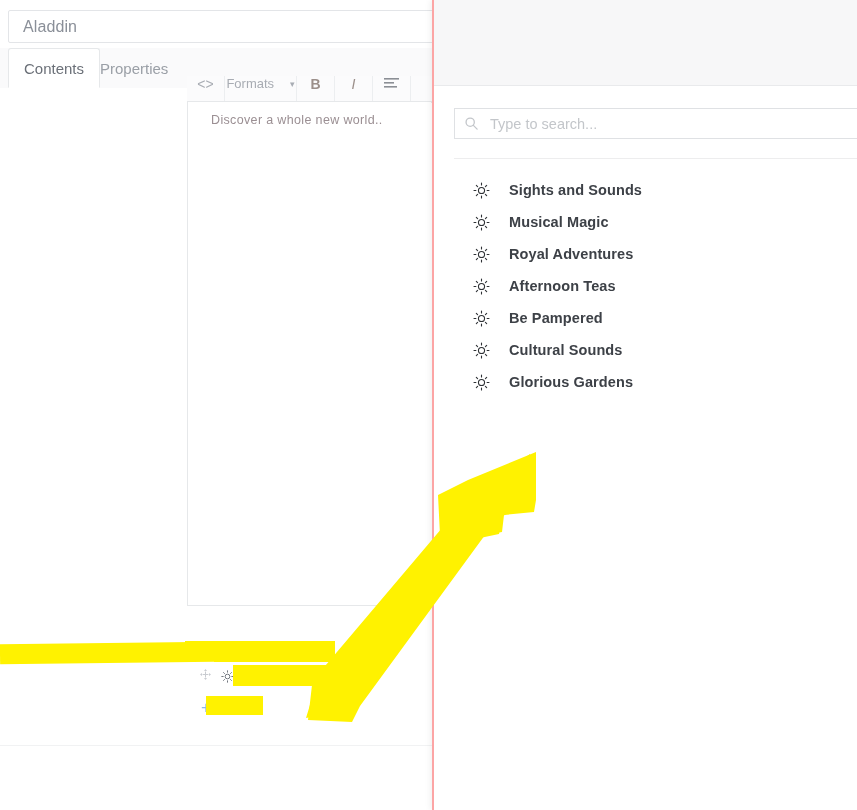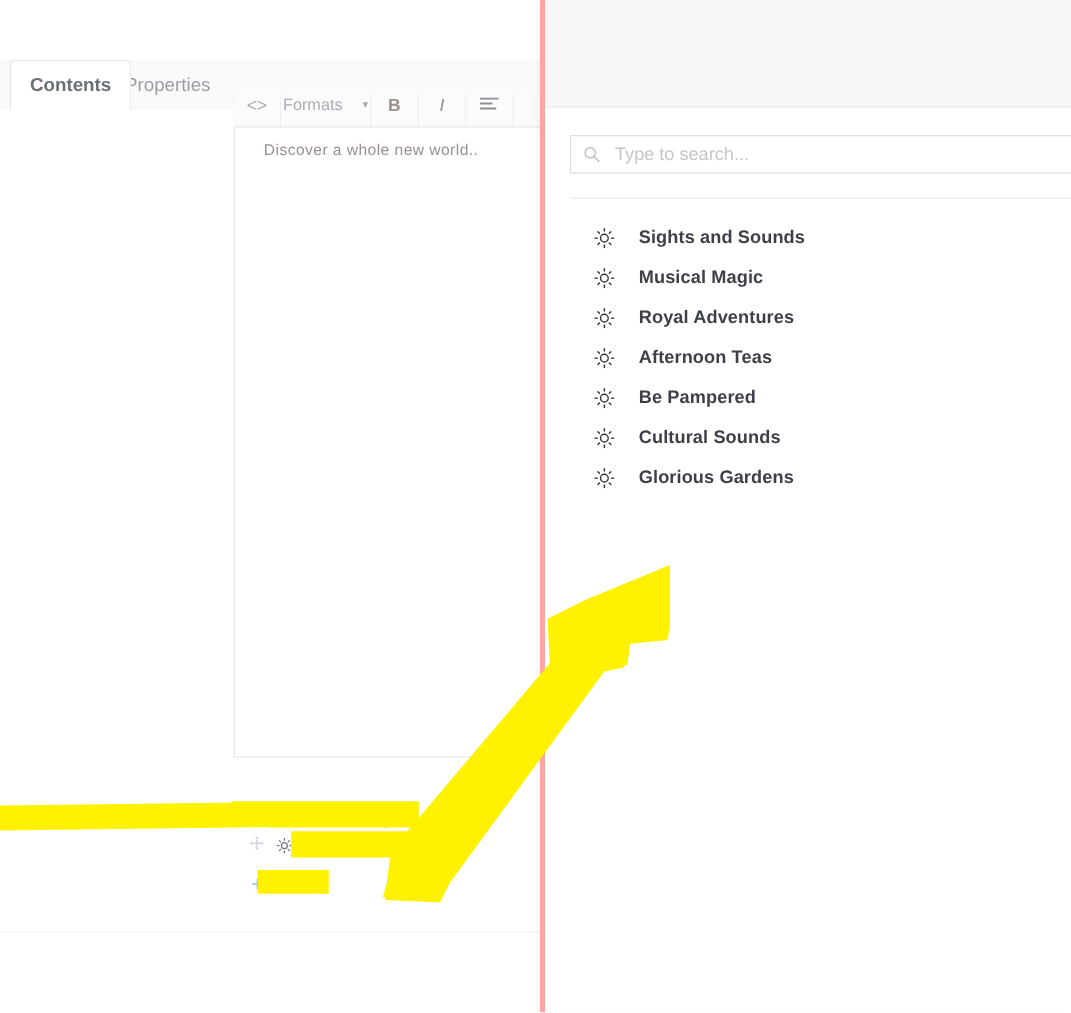--- a/index.html
+++ b/index.html
@@ -64,21 +64,20 @@
     box-sizing: border-box;
   }
   .tab.active {
     left: 8px;
     background: #ffffff;
     color: #6b7078;
     border: 1px solid #e6e8ea;
     border-bottom: 1px solid #ffffff;
     border-radius: 3px 3px 0 0;
     z-index: 3;
-    font-weight: bold;
   }
   .tab.inactive {
     left: 84px;
     background: transparent;
     border: 1px solid transparent;
   }
 
   
   .clip-glyph {
     position: absolute;
@@ -204,21 +203,21 @@
     width: 432px; height: 1px;
     background: #f1f2f3;
   }
 
   
   #right-panel {
     position: absolute;
     left: 432px; top: 0;
     width: 425px; height: 810px;
     background: #ffffff;
-    border-left: 4px solid #fca5a5;
+    border-left: 2px solid #fca5a5;
     box-sizing: border-box;
     box-shadow: -2px 0 6px rgba(0,0,0,.06);
     z-index: 5;
   }
   .panel-header {
     position: absolute;
     left: 0; top: 0;
     width: 424px; height: 86px;
     background: #f7f7f8;
     border-bottom: 1px solid #e9eaec;
@@ -312,20 +311,23 @@
     pointer-events: none;
   }
 </style>
 </head>
 <body>
 
 <div id="screen">
 
   <div id="app-pane">
 
+    <div class="title-field">
+      <span>Aladdin</span>
+    </div>
 
     <div class="tabstrip">
       <div class="tab active">
         <span>Contents</span>
       </div>
       <div class="tab inactive">
         <span>Properties</span>
       </div>
     </div>
 

